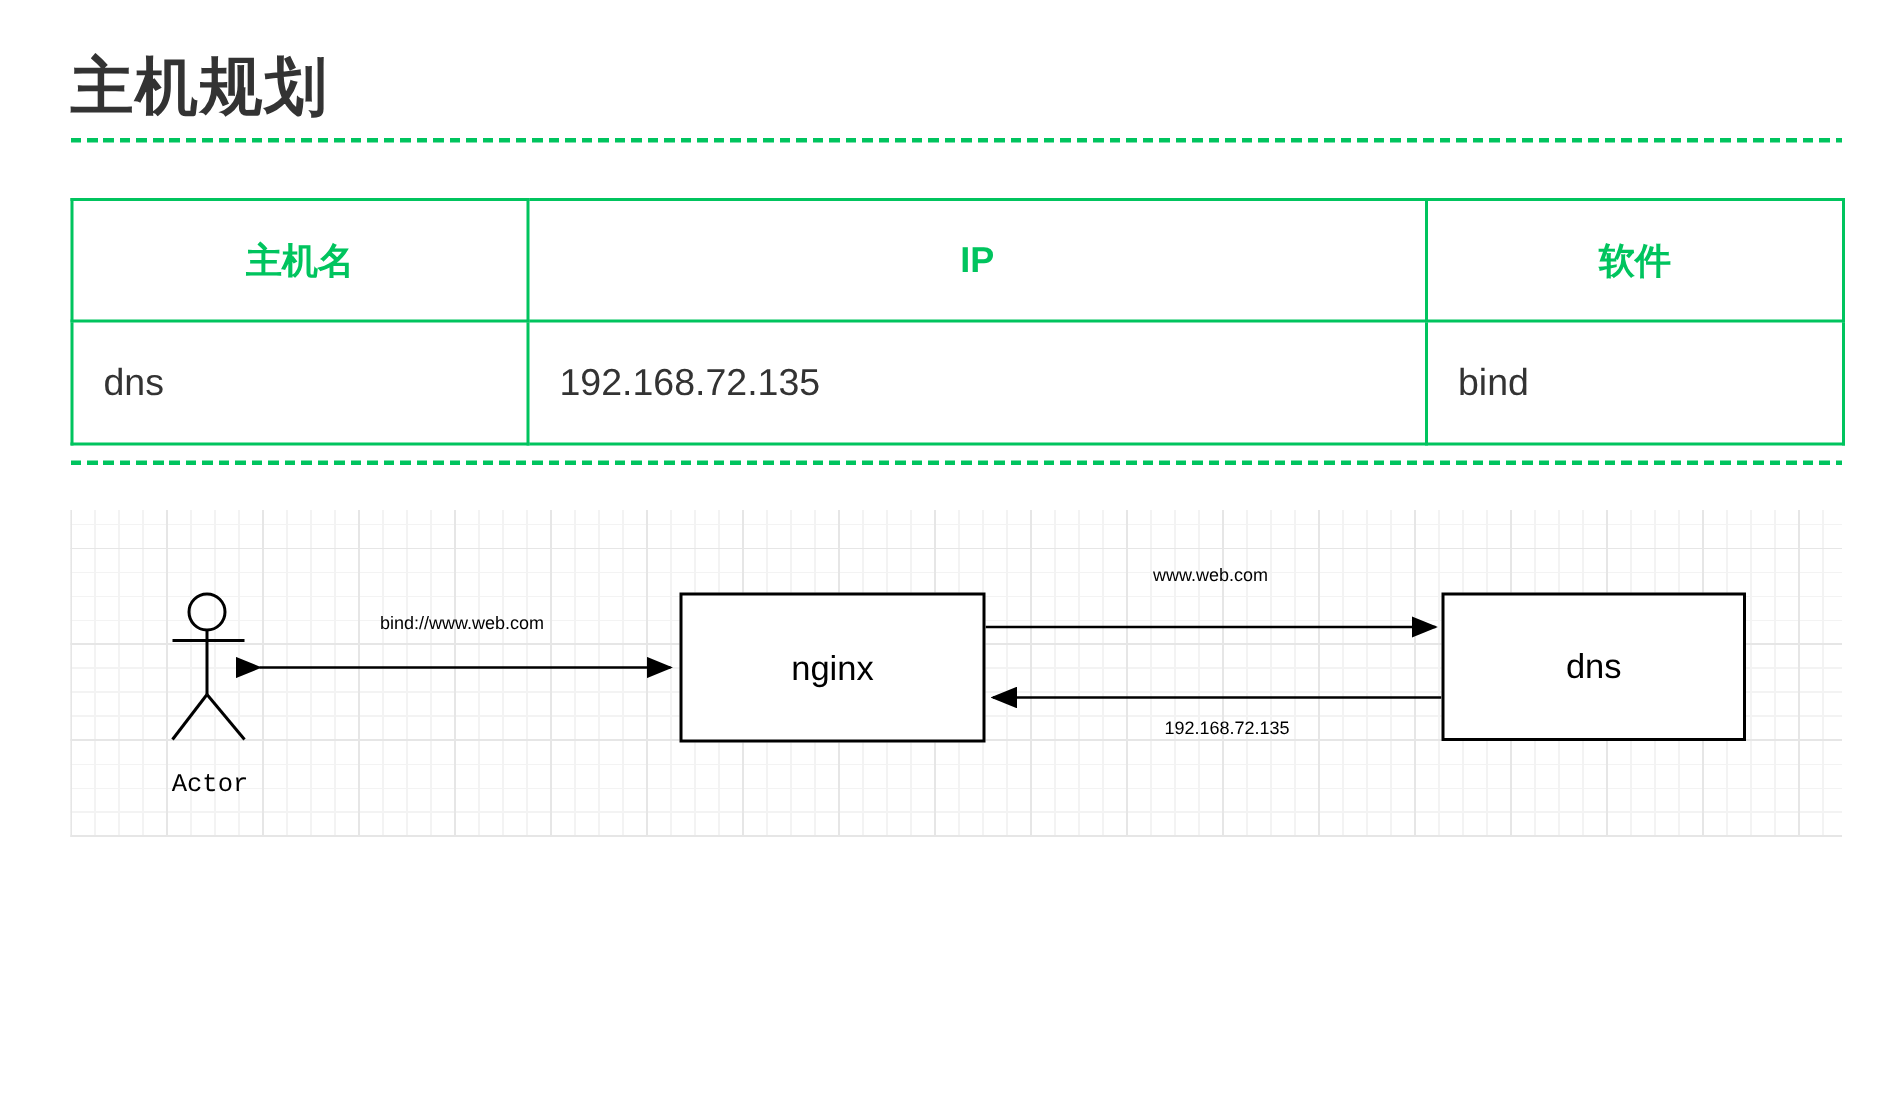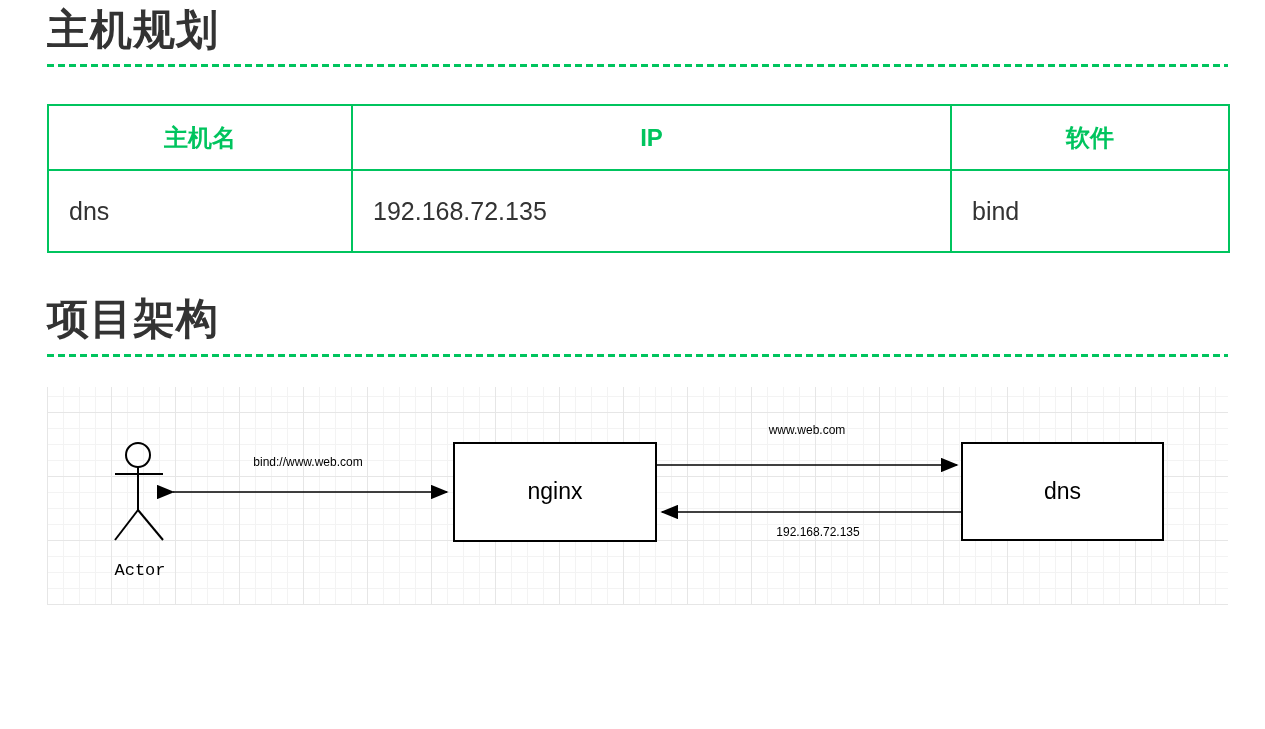--- a/index.html
+++ b/index.html
@@ -12,20 +12,21 @@
   }
   .content { padding-left: 47px; width: 1228px; }
 
   
   .section-title {
     font-size: 42px;
     font-weight: 700;
     color: #333333;
     line-height: 1.15;
     letter-spacing: 1px;
+    margin-top: 28px;
   }
   .h1-first { padding-top: 6px; }
   .h1-second { padding-top: 42px; }
   .dashed-divider {
     width: 1181px;
     height: 3px;
     margin-top: 10px;
     background: repeating-linear-gradient(90deg, #00c45e 0 7px, transparent 7px 11px);
   }
 
@@ -34,21 +35,21 @@
     margin-top: 37px;
     width: 1181px;
     border-collapse: collapse;
     table-layout: fixed;
   }
   .host-table th, .host-table td {
     border: 2px solid #00c45e;
     background: #ffffff;
   }
   .host-table th {
-    height: 65px;
+    height: 81px;
     font-size: 24px;
     font-weight: 700;
     color: #00c45e;
     text-align: center;
   }
   .host-table td {
     height: 82px;
     font-size: 25px;
     color: #333333;
     text-align: left;
@@ -120,21 +121,20 @@
     </thead>
     <tbody>
       <tr>
         <td>dns</td>
         <td>192.168.72.135</td>
         <td>bind</td>
       </tr>
     </tbody>
   </table>
 
-  <div class="section-title h1-second">项目架构</div>
   <div class="dashed-divider"></div>
 
   <div class="diagram">
 
     <svg class="wires" viewBox="0 0 1181 218">
       <defs>
         <marker id="ah" markerWidth="11" markerHeight="9" refX="10" refY="4.5" orient="auto">
           <path d="M0,0 L11,4.5 L0,9 z" fill="#000000"></path>
         </marker>
       </defs>

